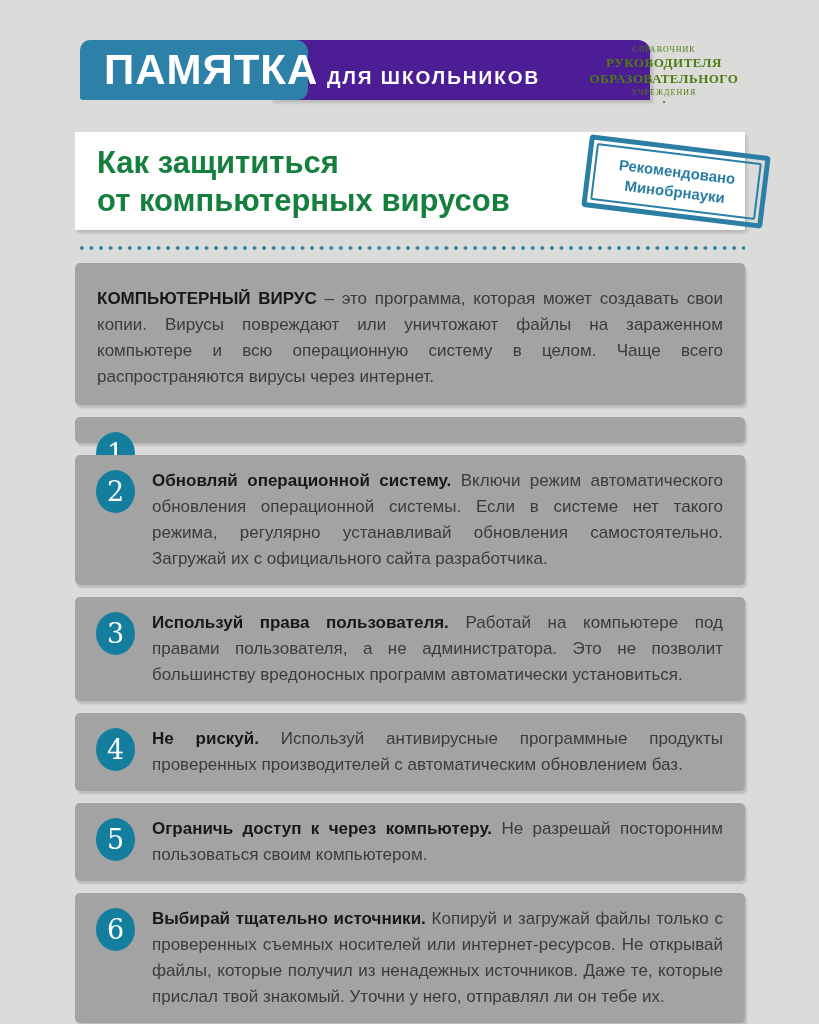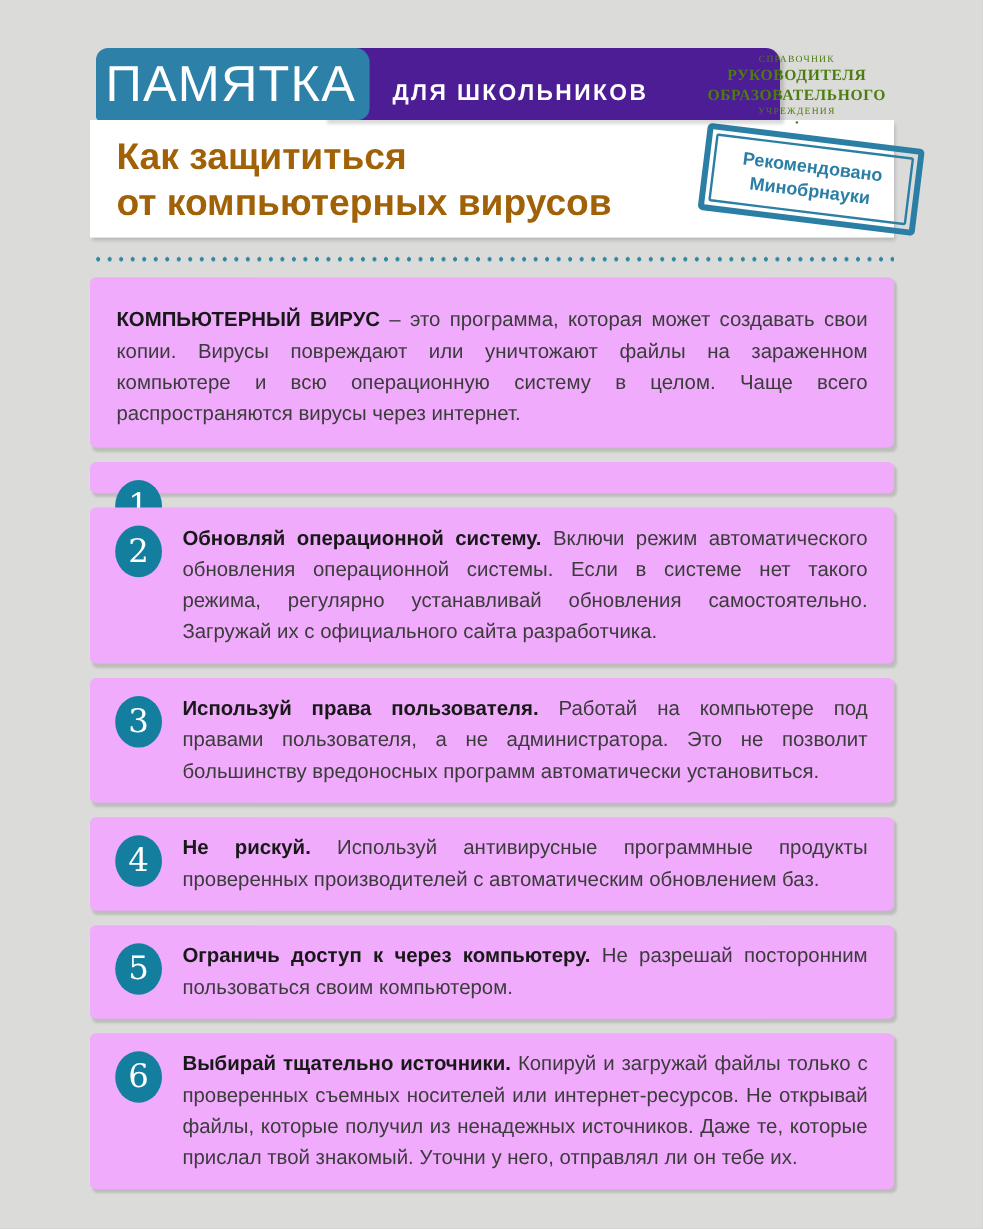--- a/index.html
+++ b/index.html
@@ -20,22 +20,22 @@
   }
 
   
   .tabs-row { position: relative; height: 60px; }
   .tab-dark {
     position: absolute; left: 5px; top: 0; z-index: 2;
     width: 228px; height: 60px;
     background: #2d81a9;
     border-radius: 10px 12px 10px 3px;
     display: flex; align-items: center;
-    padding-left: 8px;
-    color: #ffffff; font-size: 42px; font-weight: normal; letter-spacing: 1px;
+    padding-left: 24px;
+    color: #ffffff; font-size: 42px; font-weight: bold; letter-spacing: 1px;
   }
   .tab-light {
     position: absolute; left: 195px; top: 0; z-index: 1;
     width: 380px; height: 60px;
     background: #4c1d95;
     border-radius: 12px 12px 0 0;
     box-shadow: 3px 3px 3px rgba(0,0,0,0.15);
     display: flex; align-items: flex-end;
     padding: 0 0 11px 57px;
     color: #ffffff; font-size: 19px; font-weight: bold; letter-spacing: 2px;
@@ -52,22 +52,22 @@
 
   
   .title-band {
     position: relative;
     height: 98px;
     background: #ffffff;
     box-shadow: 2px 3px 3px rgba(0,0,0,0.16);
   }
   .page-title {
     padding: 12px 0 0 22px;
-    color: #a16207;
-    font-size: 31px; font-weight: bold; line-height: 38px;
+    color: #15803d;
+    font-size: 31px; font-weight: bold; line-height: 38px; margin-top: 32px;
   }
   .stamp {
     position: absolute; top: 13px; right: -22px;
     width: 182px;
     transform: rotate(7deg);
     border: 5px solid #2b7fa5;
     border-radius: 4px;
     padding: 3px;
     background: rgba(255,255,255,0.0);
   }
@@ -85,21 +85,21 @@
     margin-top: 16px;
     height: 4px;
     background-image: radial-gradient(circle, #2f86a0 1.6px, transparent 1.9px);
     background-size: 9.6px 4px;
     background-repeat: repeat-x;
     background-position: 2px 0;
   }
 
   
   .card {
-    background: #f0abfc;
+    background: #a3a3a3;
     border-radius: 5px;
     box-shadow: 2px 3px 2px rgba(0,0,0,0.14);
   }
   .card p {
     font-size: 17px;
     line-height: 26px;
     color: #3b3b3b;
     text-align: justify;
   }
   .card p b { color: #181818; }

